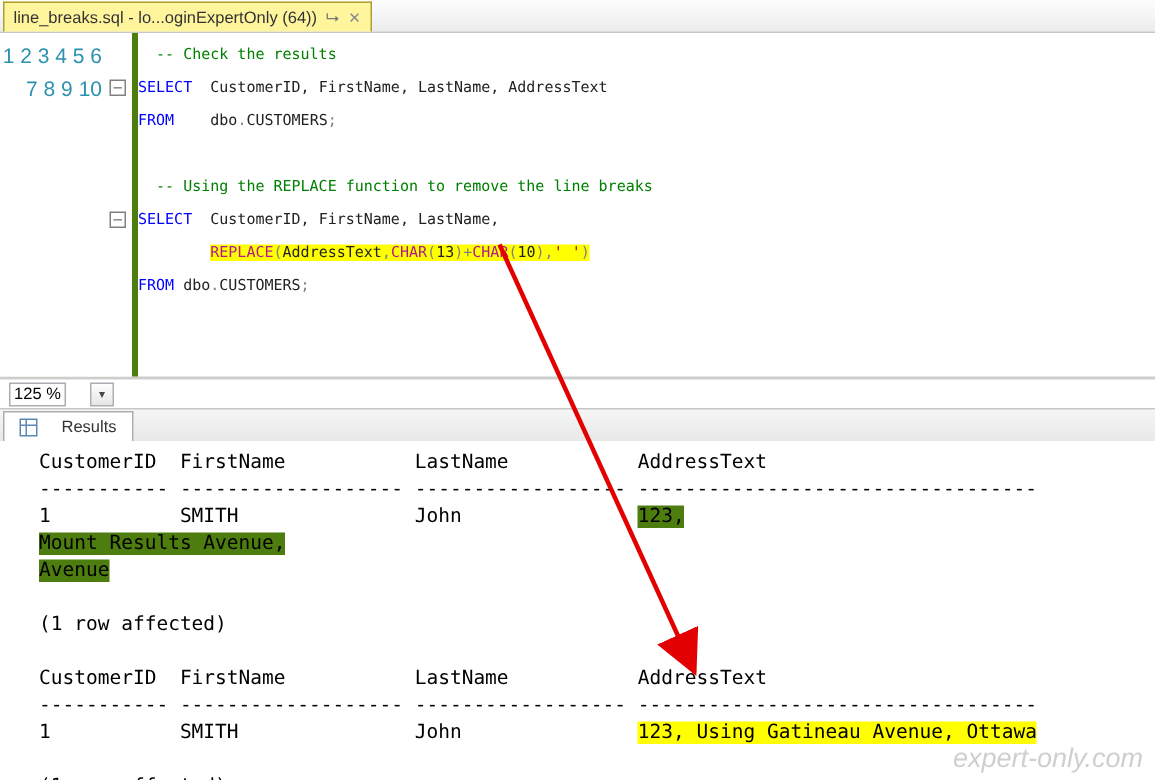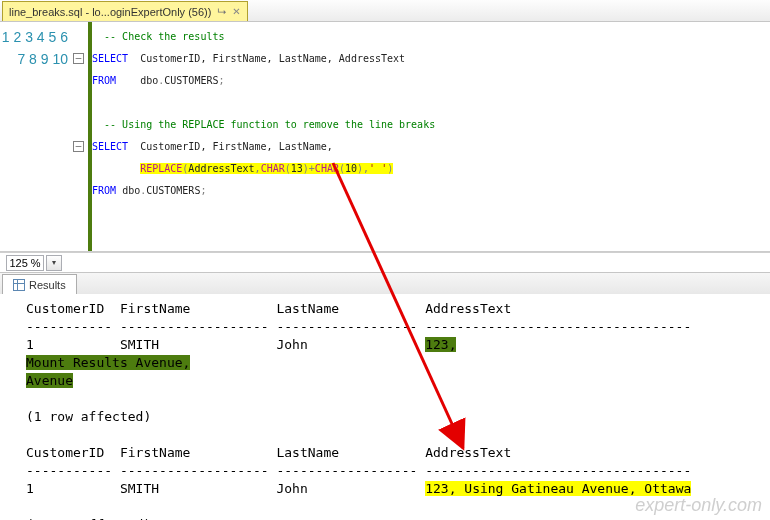--- a/index.html
+++ b/index.html
@@ -13,40 +13,40 @@
 .fold-box{display:inline-block;width:11px;height:11px;border:1px solid #808080;line-height:9px;text-align:center;font-size:11px;margin-top:5px;margin-left:1px;background:#fff}
 .code{flex:1;font-family:Consolas,monospace;font-size:10px;line-height:22px;padding:4px 0 0 0;white-space:pre;border-left:4px solid #4d7c0f}
 .c-kw{color:#0000ff}
 .c-cmt{color:#008000}
 .c-op{color:#808080}
 .c-func{color:#b31b8d}
 .c-text{color:#222}
 .c-str{color:#a31515}
 .hl-y{background:#ffff00}
 .zoom-bar{height:20px;display:flex;align-items:center;background:#fff;border-top:1px solid #cfcfcf;font-size:11px;padding-left:6px}
-.zoom-input{width:38px;border:1px solid #abadb3;background:#fff;font-size:11px;text-align:center;margin-right:2px;height:16px}
+.zoom-input{width:38px;border:1px solid #abadb3;background:#fff;font-size:11px;text-align:center;margin-right:16px;height:16px}
 .dd-btn{width:16px;height:16px;border:1px solid #abadb3;background:linear-gradient(#fefefe,#e6e6e6);text-align:center;line-height:14px;font-size:8px;color:#444}
 .results-tabs{height:22px;background:linear-gradient(#f6f6f6,#e8e8e8);border-top:1px solid #c6c6c6;display:flex;align-items:flex-end}
-.rtab{display:flex;align-items:center;gap:4px;height:20px;padding:0 10px;background:#fff;border:1px solid #adadad;border-bottom:none;font-size:11px;color:#333;margin-left:2px}
+.rtab{display:flex;align-items:center;gap:16px;height:20px;padding:0 10px;background:#fff;border:1px solid #adadad;border-bottom:none;font-size:11px;color:#333;margin-left:2px}
 .grid-icon{width:12px;height:12px;display:inline-block;background:#fff;position:relative;border:1px solid #5c87b2}
 .grid-icon::before,.grid-icon::after{content:"";position:absolute;background:#5c87b2}
 .grid-icon::before{left:3px;top:0;width:1px;height:100%}
 .grid-icon::after{top:3px;left:0;height:1px;width:100%}
 .results-body{font-family:Consolas,monospace;font-size:13px;line-height:18px;color:#000;padding:6px 4px 0 26px;white-space:pre;height:226px;background:#fff;position:relative}
 .sel{background:#4d7c0f}
 .hl-y2{background:#ffff00}
 .arrow-svg{position:absolute;left:0;top:0;pointer-events:none}
 .watermark{position:absolute;right:8px;bottom:4px;font-family:Liberation Sans, sans-serif;font-size:18px;color:#cfcfcf;font-style:italic}
 </style>
 </head>
 <body>
 
 <div class="tab-strip">
   <div class="tab">
-    <span>line_breaks.sql - lo...oginExpertOnly (56))</span>
+    <span>line_breaks.sql - lo...oginExpertOnly (64))</span>
     <span style="margin-left:6px;color:#777">⮡</span>
     <span class="x">✕</span>
   </div>
 </div>
 
 <div class="editor-wrap">
   <div class="gutter">
 1
 2
 3

